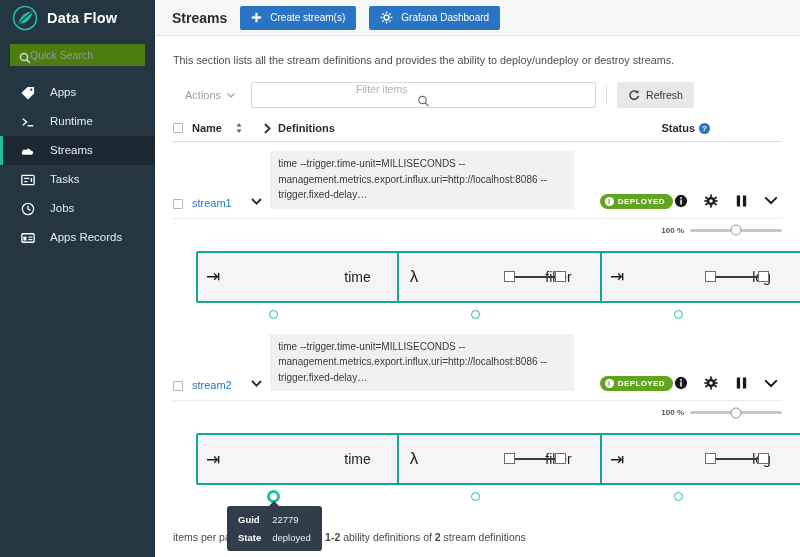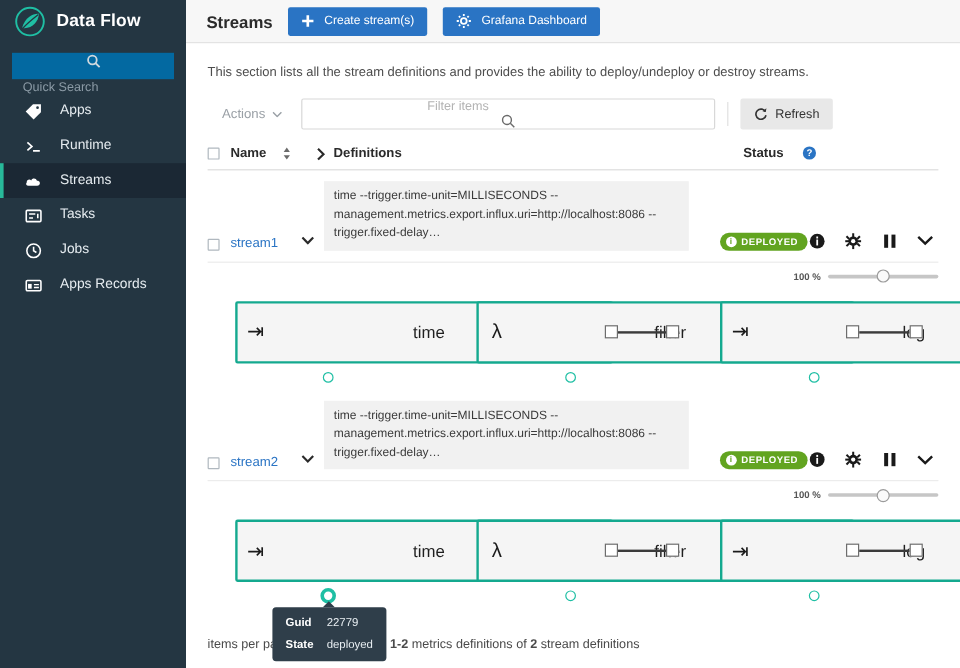--- a/index.html
+++ b/index.html
@@ -24,24 +24,23 @@
   .brand-logo {
     width: 26px; height: 26px; flex-shrink: 0;
   }
   .brand-title {
     color: #ffffff; font-size: 14.5px; font-weight: bold;
     letter-spacing: .2px;
   }
   .quick-search {
     margin: 8px 10px 0 10px;
     height: 22px;
-    background: #0369a1;
-    display: flex; align-items: center; gap: 12px;
+    background: #4d7c0f;
+    display: flex; align-items: center; gap: 0;
     padding: 0 9px;
-    flex-direction: column;
   }
   .qs-icon { width: 11px; height: 11px; flex-shrink: 0; }
   .qs-input {
     background: transparent; border: none; outline: none;
     color: #c9d3da; font-size: 10.5px;
     font-family: "Liberation Sans", sans-serif;
     width: 100%;
   }
   .qs-input::placeholder { color: #8b9aa5; }
 
@@ -127,21 +126,21 @@
   }
   .chk {
     width: 10px; height: 10px; border: 1px solid #b0b8bf;
     border-radius: 1px; background: #fff; flex-shrink: 0;
     cursor: pointer;
   }
   .th-name { margin-left: 9px; }
   .th-sort { margin-left: 13px; display:flex; align-items:center; cursor:pointer; }
   .th-chev { margin-left: 21px; display:flex; align-items:center; cursor:pointer; }
   .th-def { margin-left: 7px; }
-  .th-status { margin-left: auto; margin-right: 102px; display: flex; align-items: flex-start; gap: 16px; }
+  .th-status { margin-left: auto; margin-right: 72px; display: flex; align-items: flex-end; gap: 4px; }
   .help-dot {
     width: 11px; height: 11px; border-radius: 50%;
     background: #2a74c4; color: #fff; font-size: 8px;
     font-weight: bold; display: flex; align-items: center;
     justify-content: center; cursor: pointer;
   }
 
   
   .row {
     display: flex; align-items: flex-end;
@@ -621,19 +620,19 @@
     <span>items per page:</span>
     <span class="perpage">
       <span>30</span>
       <svg viewBox="0 0 8 5" width="8" height="5">
         <path d="M0.5 0.5 L4 4 L7.5 0.5" fill="none" stroke="#555" stroke-width="1.2"></path>
       </svg>
     </span>
     <span class="foot-div"></span>
     <span class="foot-text">
       <b>1-2</b>
-      <span>metrics definitions of</span>
+      <span>ability definitions of</span>
       <b>2</b>
       <span>stream definitions</span>
     </span>
   </div>
 
 </div>
 
 </body></html>

